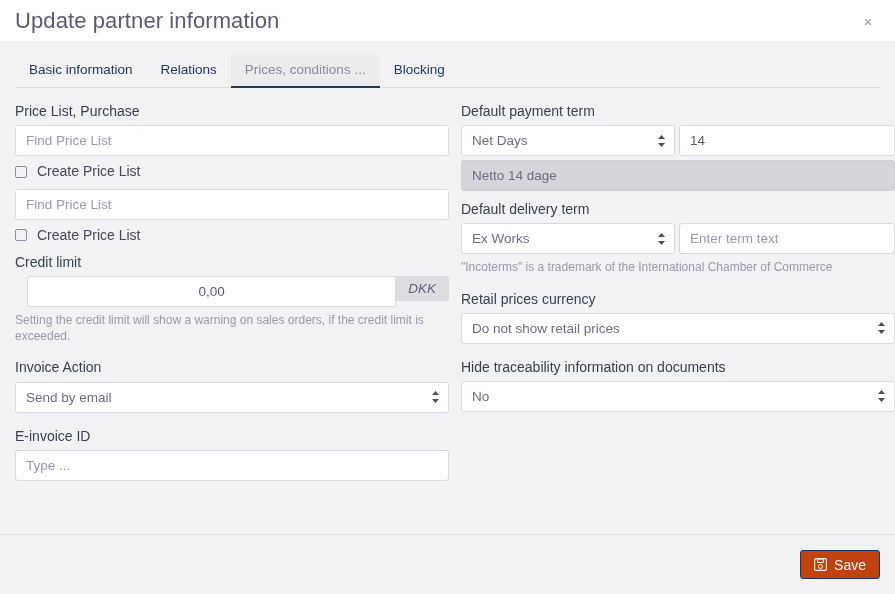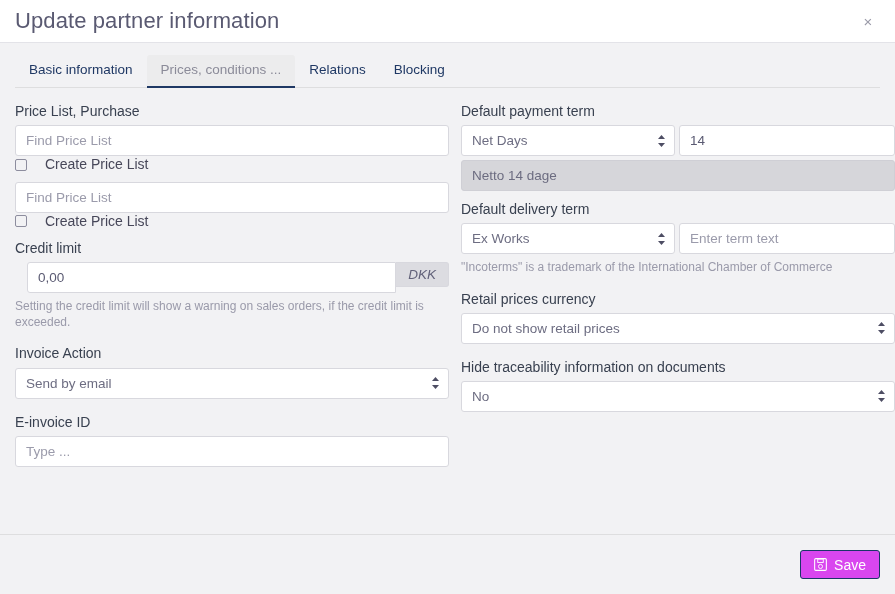--- a/index.html
+++ b/index.html
@@ -156,21 +156,21 @@
     transform: translateY(-50%);
     width: 9px; height: 14px;
     pointer-events: none;
   }
   .select .caret svg { display: block; }
 
   
   .input-group { display: flex; width: 100%; }
   .input-group .ctl {
     border-radius: 3px 0 0 3px;
-    text-align: left;
+    text-align: center;
     flex: 1 1 auto;
     margin-left: 12px;
   }
   .addon {
     flex: none;
     height: 25px;
     min-width: 52px;
     border: 1px solid #d8d8de;
     border-left: none;
     border-radius: 0 3px 3px 0;
@@ -186,21 +186,22 @@
 
   
   .split { display: flex; width: 100%; gap: 4px; }
   .split .select { width: 214px; }
   .split .grow { flex: 1 1 auto; }
 
   
   .cbrow {
     display: flex;
     align-items: center;
-    gap: 18px;
+    gap: 10px;
+    margin-top: 7px;
   }
   .cbox {
     width: 12px; height: 12px;
     border: 1px solid #8d8d9e;
     border-radius: 2px;
     background: #f2f2f4;
     flex: none;
     cursor: pointer;
     display: block;
   }
@@ -224,21 +225,21 @@
     flex: none;
     height: 60px;
     border-top: 1px solid #dededf;
     display: flex;
     align-items: center;
     justify-content: flex-end;
     padding: 0 15px;
     background: #f2f2f4;
   }
   .btn-save {
-    background: #d946ef;
+    background: #c2410c;
     color: #ffffff;
     border: 1px solid #1b3668;
     border-radius: 3px;
     height: 29px;
     padding: 0 13px;
     font-size: 14px;
     display: inline-flex;
     align-items: center;
     gap: 7px;
     cursor: pointer;
@@ -253,22 +254,22 @@
 <div class="modal">
 
   <div class="modal-header">
     <div class="modal-title">Update partner information</div>
     <button class="close-btn">×</button>
   </div>
 
   <div class="tabs-wrap">
     <div class="tabs">
       <button class="tab">Basic information</button>
+      <button class="tab">Relations</button>
       <button class="tab active">Prices, conditions ...</button>
-      <button class="tab">Relations</button>
       <button class="tab">Blocking</button>
     </div>
   </div>
 
   <div class="modal-body">
 
     <div class="col">
 
       <div class="field tight">
         <label class="fl">Price List, Purchase</label>

